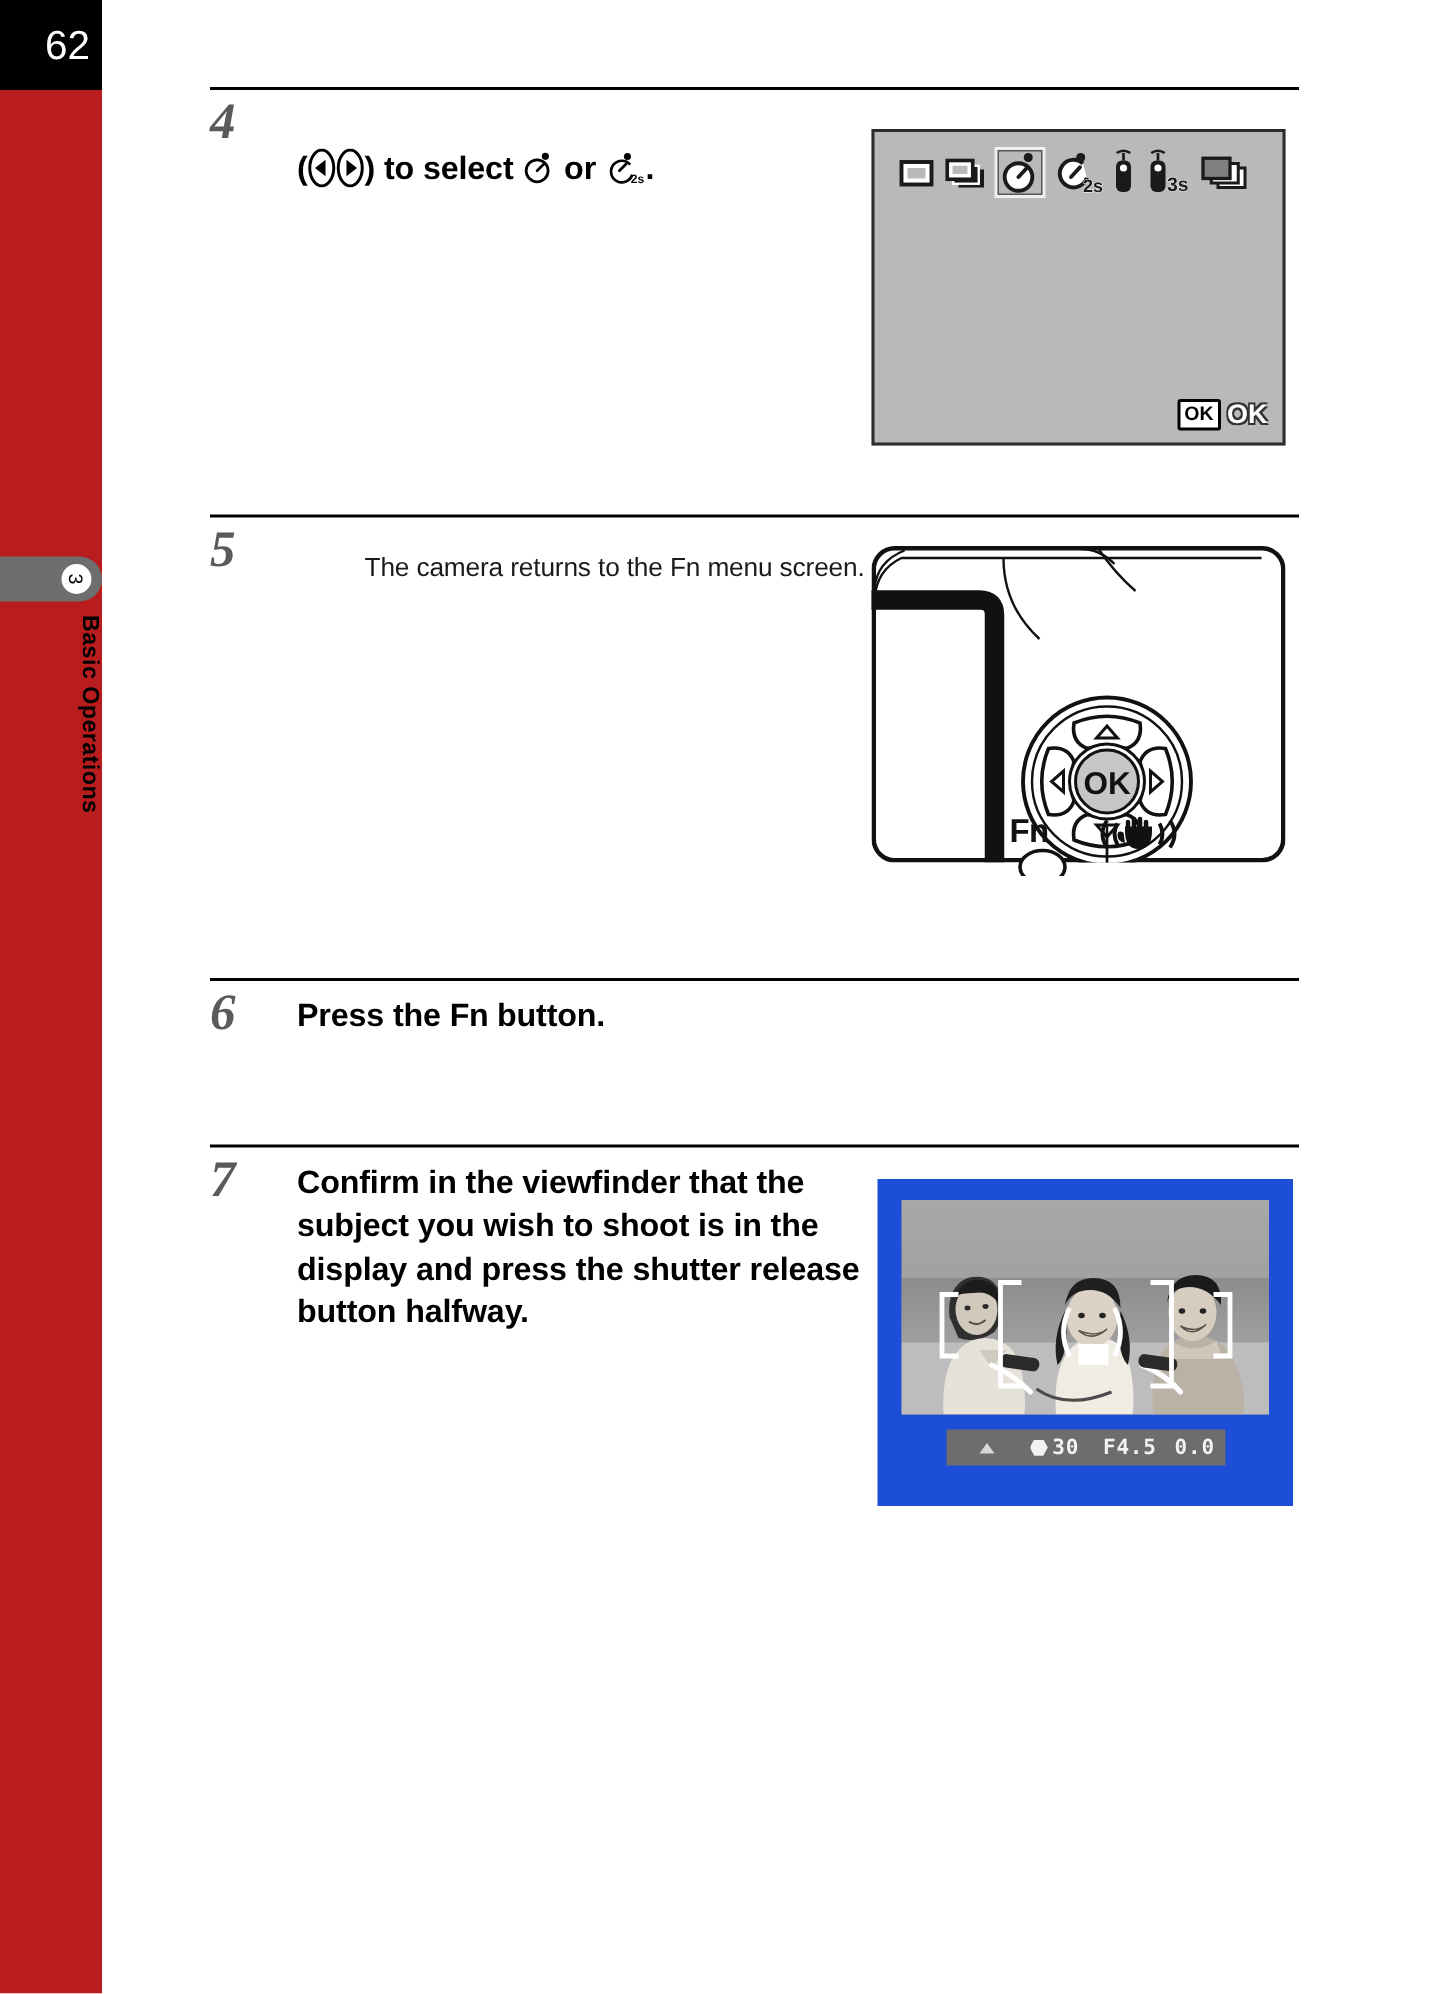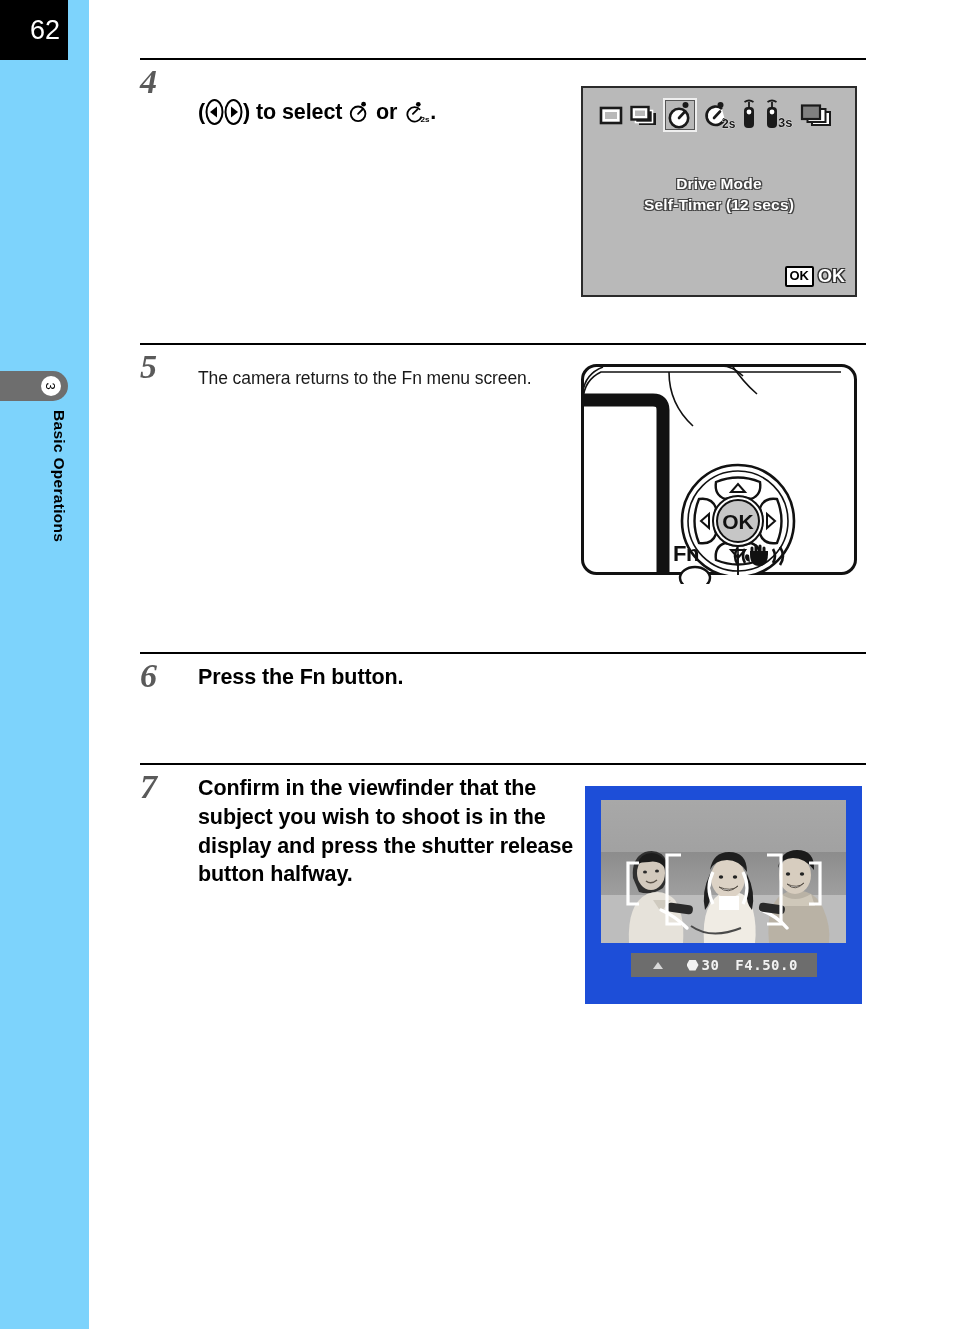--- a/index.html
+++ b/index.html
@@ -10,22 +10,22 @@
     background: #ffffff;
     font-family: "Liberation Sans", sans-serif;
     position: relative;
     overflow: hidden;
   }
 
   
   #side-rail {
     position: absolute;
     left: 0; top: 0;
-    width: 89px; height: 1329px;
-    background: #7dd3fc;
+    width: 68px; height: 1329px;
+    background: #b91c1c;
   }
   #page-number-block {
     position: absolute;
     left: 0; top: 0;
     width: 68px; height: 60px;
     background: #000000;
     color: #ffffff;
     font-size: 27px;
     display: flex;
     align-items: center;
@@ -349,36 +349,32 @@
 
       <span class="di">
         <svg width="34" height="30" viewBox="0 0 34 30">
           <rect x="13" y="12" width="18" height="13" fill="#fff" stroke="#1a1a1a" stroke-width="2"></rect>
           <rect x="8.5" y="9" width="18" height="13" fill="#fff" stroke="#1a1a1a" stroke-width="2"></rect>
           <rect x="3" y="5.5" width="18" height="13.5" fill="#808080" stroke="#1a1a1a" stroke-width="2.2"></rect>
         </svg>
       </span>
     </div>
 
-    <div id="lcd-caption">
-      <div>Drive Mode</div>
-      <div>Self-Timer (12 secs)</div>
-    </div>
 
     <div id="lcd-ok-row">
       <span class="ok-badge">OK</span>
       <span class="ok-word">OK</span>
     </div>
   </div>
 
   <div class="step" style="top:343px;">
     <div class="rule"></div>
     <div class="step-body">
       <div class="step-num">5</div>
-      <div class="step-sub" style="max-width:380px;">The camera returns to the Fn menu screen.</div>
+      <div class="step-sub" style="max-width:380px;margin-left:45px;">The camera returns to the Fn menu screen.</div>
     </div>
   </div>
 
   <div id="camera-figure">
     <svg width="276" height="211" viewBox="0 0 276 211">
 
       <rect x="1.5" y="1.5" width="273" height="208" rx="14" ry="14" fill="#ffffff" stroke="#111" stroke-width="3"></rect>
 
       <path d="M2 36 Q3 16 20 8 L260 8" fill="none" stroke="#111" stroke-width="1.6"></path>
       <path d="M2 28 Q4 10 22 3" fill="none" stroke="#111" stroke-width="1.6"></path>
@@ -529,17 +525,17 @@
           <path d="M142 72 Q150 88 142 104"></path>
         </g>
       </svg>
     </div>
 
     <div id="vf-status">
       <span class="vf-tri"></span>
       <span class="vf-focusdot" style="margin-left:24px;"></span>
       <span class="vf-seg">30</span>
       <span class="vf-seg" style="margin-left:16px;">F4.5</span>
-      <span class="vf-seg" style="margin-left:0;">0.0</span>
+      <span class="vf-seg" style="margin-left:12px;">0.0</span>
     </div>
   </div>
 
 </div>
 
 </body></html>

